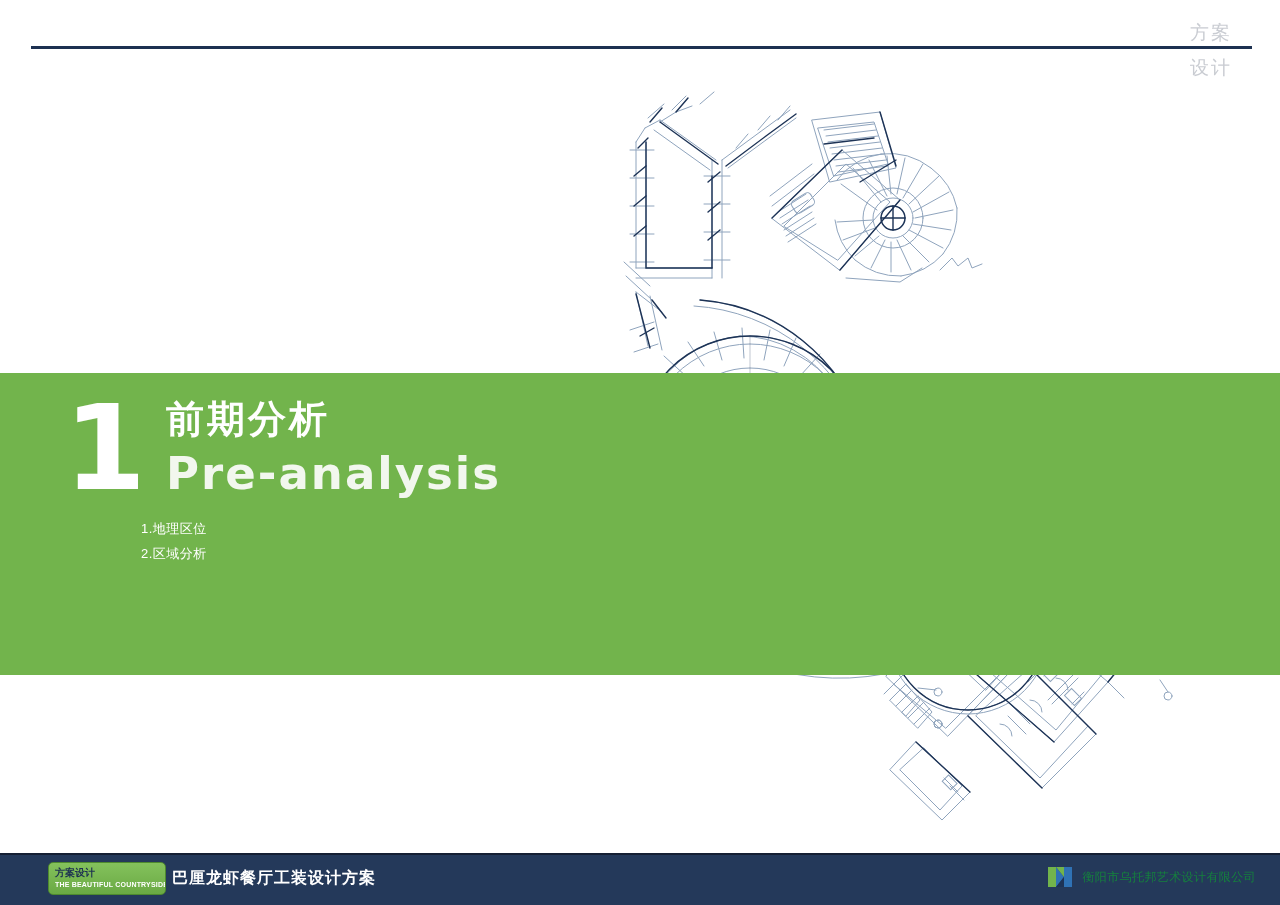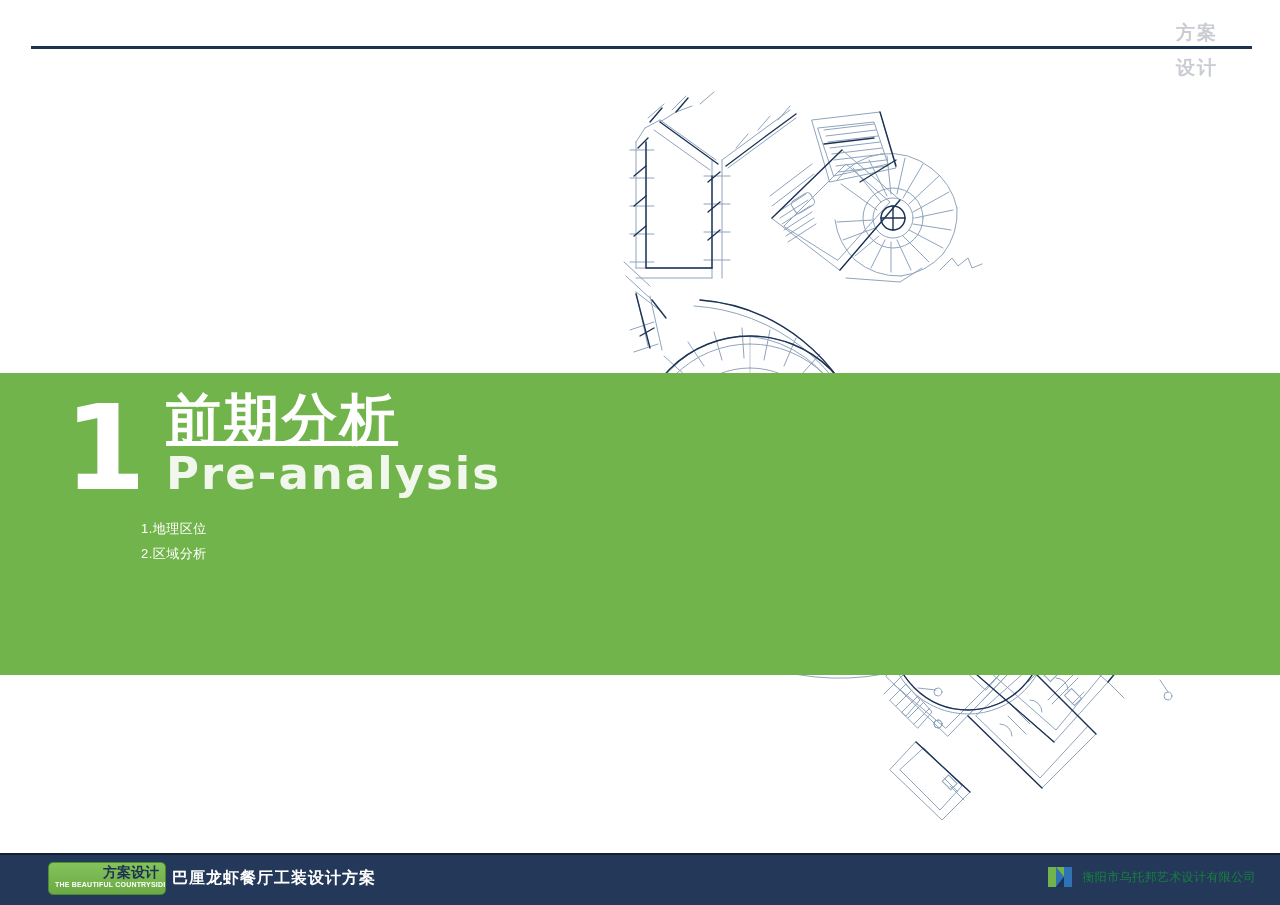--- a/index.html
+++ b/index.html
@@ -33,25 +33,26 @@
 
   
   #top-rule {
     position:absolute;
     left:31px; top:46px; width:1221px; height:3px;
     background:#1d3151;
   }
   #header-mark {
     position:absolute;
     left:1176px; top:18px; width:70px;
+    text-align:center;
     color:#c9ccd2;
     font-size:19px;
     line-height:29px;
     letter-spacing:2px;
-    font-weight:700;
+    font-weight:400;
   }
   #header-mark .hm-line { display:block; }
   #header-mark .hm-line.below { margin-top:6px; }
 
   
   #title-block {
     position:absolute;
     left:64px; top:390px;
     width:520px;
   }
@@ -62,25 +63,24 @@
     line-height:104px;
     font-weight:700;
     letter-spacing:-2px;
     font-family:"DejaVu Sans", sans-serif;
     margin-right:22px;
     margin-top:6px;
   }
   #title-texts { padding-top:4px; }
   #title-cn {
     color:#ffffff;
-    font-size:55px;
+    font-size:38px;
     line-height:50px;
     font-weight:700;
     letter-spacing:3px;
-    text-decoration:underline;
   }
   #title-en {
     color:#f2f7ee;
     font-size:45px;
     line-height:56px;
     font-weight:700;
     letter-spacing:2px;
     font-family:"DejaVu Sans", sans-serif;
     margin-top:2px;
   }
@@ -110,24 +110,24 @@
     left:48px; top:862px;
     width:118px; height:33px;
     background:linear-gradient(180deg,#84c25c 0%,#6aa944 100%);
     border:1px solid #4e8a2e;
     border-radius:5px;
     padding:2px 6px 3px 6px;
     overflow:hidden;
   }
   #badge-cn {
     color:#1d3151;
-    font-size:14px;
+    font-size:10px;
     line-height:15px;
     font-weight:700;
-    text-align:right;
+    text-align:left;
     letter-spacing:0px;
   }
   #badge-en {
     color:#ffffff;
     font-size:7px;
     line-height:9px;
     font-weight:700;
     text-align:right;
     letter-spacing:0.2px;
     white-space:nowrap;

